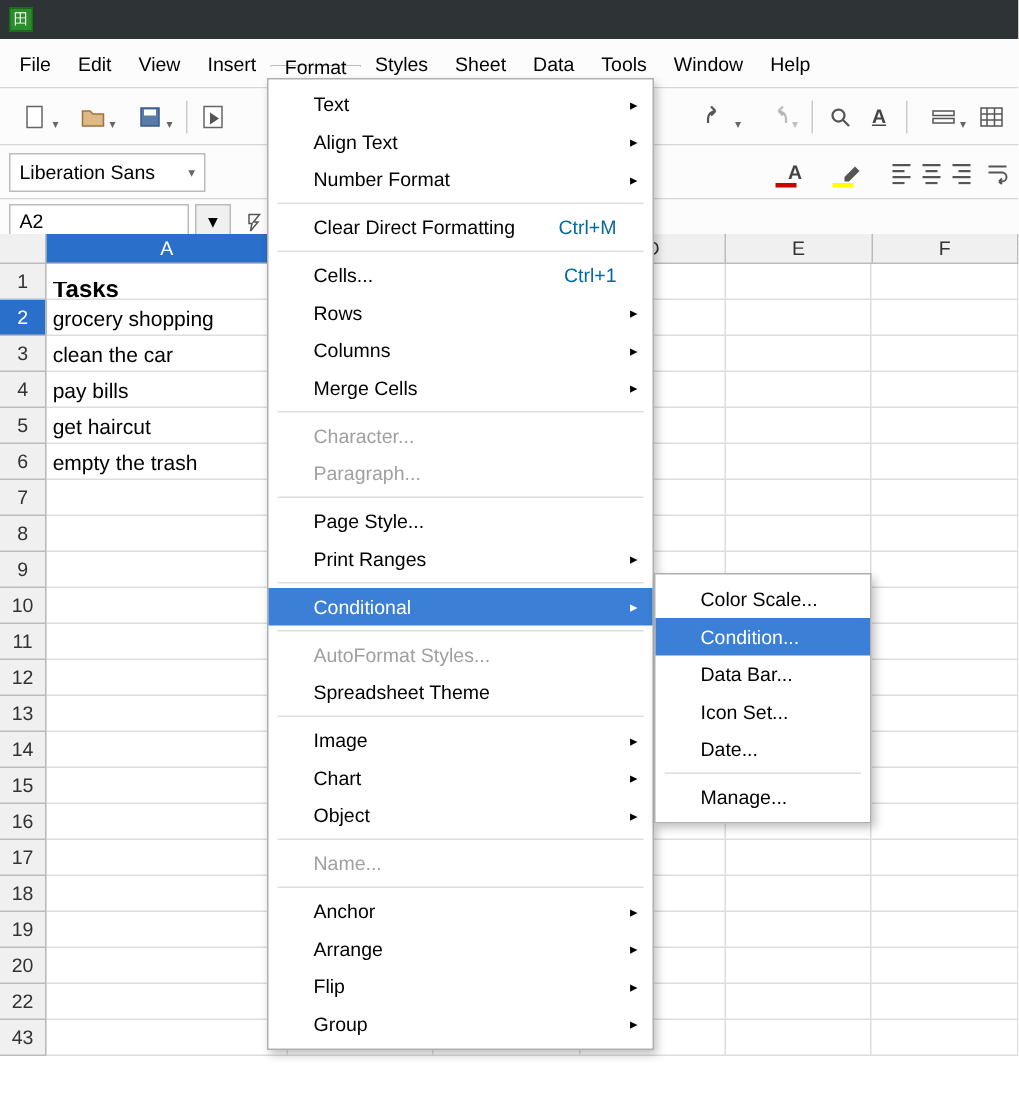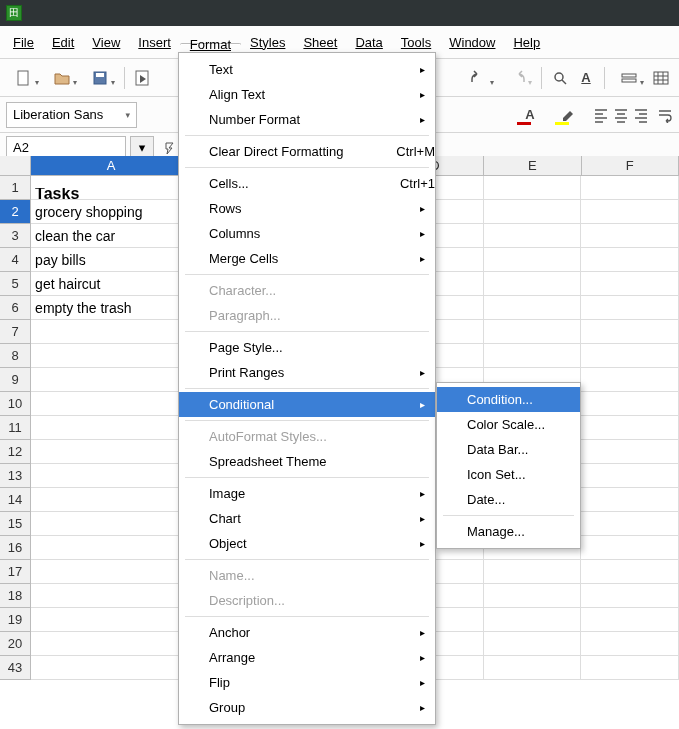--- a/index.html
+++ b/index.html
@@ -2,21 +2,21 @@
 <html><head>
 <meta charset="utf-8">
 <style>
   * { box-sizing: border-box; margin: 0; padding: 0; font-family: "Liberation Sans", Arial, sans-serif; font-size: 13px; }
   body { width: 679px; height: 729px; background: #fff; overflow: hidden; position: relative; }
 
   .titlebar { height: 26px; background: #2e3436; display: flex; align-items: center; padding: 0 6px; }
   .app-icon { width: 16px; height: 16px; background: #2a8f2a; border: 1px solid #1a6a1a; position: relative; }
   .app-icon::after { content: "田"; color: #fff; font-size: 10px; position: absolute; top: 0; left: 2px; }
 
-  .menubar { height: 26px; background: #fcfcfc; border-bottom: 1px solid #d6d6d6; display: flex; align-items: stretch; padding: 16px 4px; text-decoration: underline; }
+  .menubar { height: 26px; background: #fcfcfc; border-bottom: 1px solid #d6d6d6; display: flex; align-items: stretch; padding: 16px 4px; }
   .menubar .mitem { padding: 0 9px; display: flex; align-items: center; cursor: default; }
   .menubar .mitem.active { background: #fff; border: 1px solid #bbb; border-bottom: 1px solid #fff; border-radius: 3px 3px 0 0; position: relative; top: 1px; }
 
   .toolbar { height: 38px; background: #fcfcfc; border-bottom: 1px solid #d6d6d6; display: flex; align-items: center; padding: 0 6px; gap: 2px; }
   .toolbar .btn { width: 24px; height: 28px; display: flex; align-items: center; justify-content: center; color: #555; }
   .toolbar .btn.dd { width: 36px; position: relative; }
   .toolbar .btn.dd::after { content: "▾"; font-size: 8px; color: #666; position: absolute; right: 3px; bottom: 5px; }
   .toolbar .sep { width: 1px; height: 22px; background: #ccc; margin: 0 4px; }
   .font-color { position: relative; }
   .font-color .bar { position: absolute; bottom: 3px; left: 4px; width: 14px; height: 3px; }
@@ -38,21 +38,21 @@
   .rh { width: 34px; background: #f0f0f0; border-right: 1px solid #bbb; border-bottom: 1px solid #bbb; display: flex; align-items: center; justify-content: center; color: #333; }
   .rh.sel { background: #2a6fc9; color: #fff; }
   .cell { border-right: 1px solid #ddd; border-bottom: 1px solid #ddd; padding: 0 4px; display: flex; align-items: center; overflow: hidden; white-space: nowrap; font-size: 14px; }
   .cell.bold { font-weight: bold; font-size: 16px; }
 
   .menu { position: absolute; background: #fff; border: 1px solid #b0b0b0; box-shadow: 2px 3px 6px rgba(0,0,0,.25); padding: 4px 0; z-index: 10; }
   .menu .mi { height: 25px; display: flex; align-items: center; padding: 0 28px 0 30px; position: relative; cursor: default; }
   .menu .mi.hl { background: #3b7fd6; color: #fff; }
   .menu .mi.dis { color: #a0a0a0; }
   .menu .mi .arrow { position: absolute; right: 10px; font-size: 10px; }
-  .menu .mi .accel { position: absolute; right: 0; color: #000000; }
+  .menu .mi .accel { position: absolute; right: 24px; color: #0369a1; }
   .menu .msep { height: 1px; background: #ddd; margin: 3px 6px; }
   .menu .chk { position: absolute; left: 7px; width: 14px; height: 14px; border: 1px solid #888; border-radius: 2px; }
 
   svg { display: block; }
 </style>
 </head>
 <body>
 
 <div class="titlebar">
   <div class="app-icon"></div>
@@ -362,20 +362,29 @@
     <div class="row">
       <div class="rh">20</div>
       <div class="cell" style="width: 175px;"></div>
       <div class="cell" style="width: 106px;"></div>
       <div class="cell" style="width: 106px;"></div>
       <div class="cell" style="width: 106px;"></div>
       <div class="cell" style="width: 106px;"></div>
       <div class="cell" style="width: 106px;"></div>
     </div>
     <div class="row">
+      <div class="rh">22</div>
+      <div class="cell" style="width: 175px;"></div>
+      <div class="cell" style="width: 106px;"></div>
+      <div class="cell" style="width: 106px;"></div>
+      <div class="cell" style="width: 106px;"></div>
+      <div class="cell" style="width: 106px;"></div>
+      <div class="cell" style="width: 106px;"></div>
+    </div>
+    <div class="row">
       <div class="rh">43</div>
       <div class="cell" style="width: 175px;"></div>
       <div class="cell" style="width: 106px;"></div>
       <div class="cell" style="width: 106px;"></div>
       <div class="cell" style="width: 106px;"></div>
       <div class="cell" style="width: 106px;"></div>
       <div class="cell" style="width: 106px;"></div>
     </div>
   </div>
 
@@ -451,50 +460,47 @@
       <span class="arrow">▸</span>
     </div>
     <div class="mi">
       <span>Object</span>
       <span class="arrow">▸</span>
     </div>
     <div class="msep"></div>
     <div class="mi dis">
       <span>Name...</span>
     </div>
-    <div class="mi dis">
-      <span>Description...</span>
-    </div>
     <div class="msep"></div>
     <div class="mi">
       <span>Anchor</span>
       <span class="arrow">▸</span>
     </div>
     <div class="mi">
       <span>Arrange</span>
       <span class="arrow">▸</span>
     </div>
     <div class="mi">
       <span>Flip</span>
       <span class="arrow">▸</span>
     </div>
     <div class="mi">
       <span>Group</span>
       <span class="arrow">▸</span>
     </div>
   </div>
 
 <div class="menu" id="submenu" style="left:436px; top:382px; width:145px">
+    <div class="mi">
+      <span>Color Scale...</span>
+    </div>
     <div class="mi hl">
       <span>Condition...</span>
     </div>
     <div class="mi">
-      <span>Color Scale...</span>
-    </div>
-    <div class="mi">
       <span>Data Bar...</span>
     </div>
     <div class="mi">
       <span>Icon Set...</span>
     </div>
     <div class="mi">
       <span>Date...</span>
     </div>
     <div class="msep"></div>
     <div class="mi">

